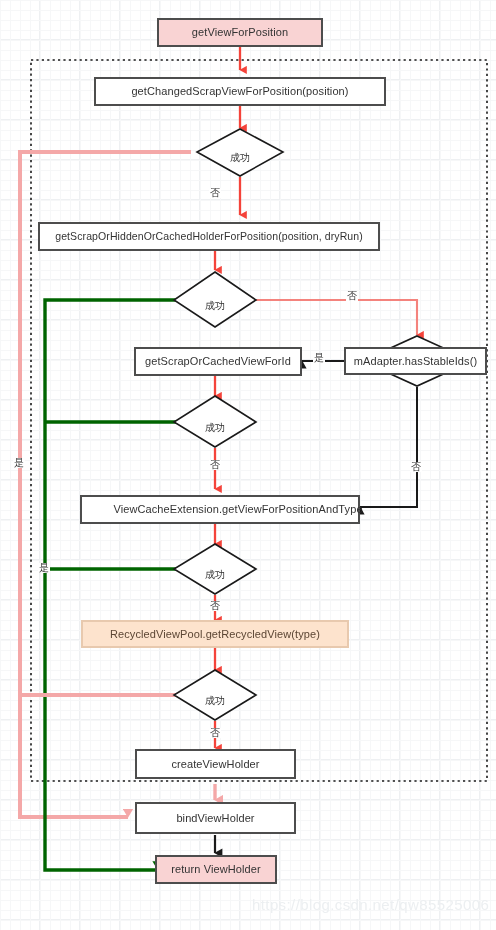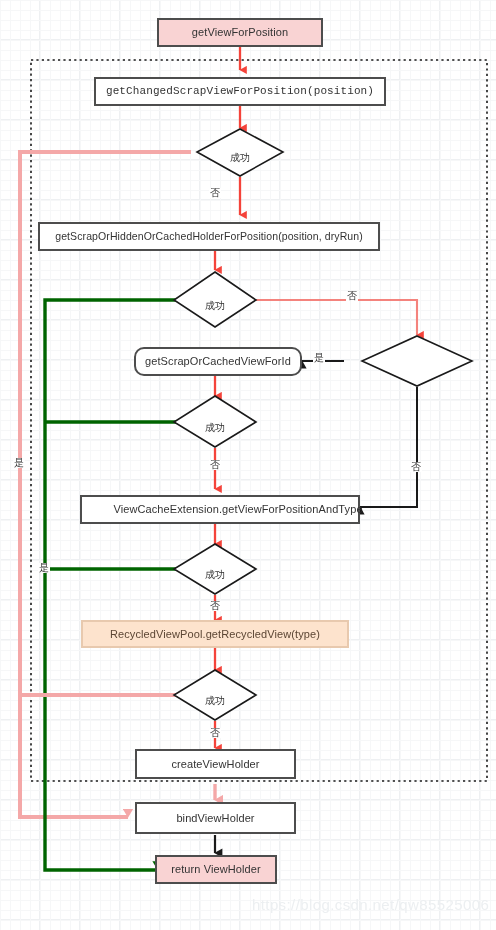--- a/index.html
+++ b/index.html
@@ -156,30 +156,33 @@
       <polygon points="215,544 256,569 215,594 174,569"></polygon>
       <polygon points="215,670 256,695 215,720 174,695"></polygon>
       <polygon points="417,336 472,361 417,386 362,361"></polygon>
     </g>
   </svg>
 
   <div class="node pink" style="left:157px; top:18px; width:166px; height:29px;">
     <span>getViewForPosition</span>
   </div>
 
-  <div class="node" style="left:94px; top:77px; width:292px; height:29px;font-family:Liberation Mono, monospace;">
+  <div class="node" style="left:94px; top:77px; width:292px; height:29px;">
     <span>getChangedScrapViewForPosition(position)</span>
   </div>
 
   <div class="node small" style="left:38px; top:222px; width:342px; height:29px;justify-content:center;">
     <span>getScrapOrHiddenOrCachedHolderForPosition(position, dryRun)</span>
   </div>
 
-
-  <div class="node" style="left:134px; top:347px; width:168px; height:29px;border-radius:10px;">
+  <div class="node" style="left:344px; top:347px; width:143px; height:28px;">
+    <span>mAdapter.hasStableIds()</span>
+  </div>
+
+  <div class="node" style="left:134px; top:347px; width:168px; height:29px;">
     <span>getScrapOrCachedViewForId</span>
   </div>
 
   <div class="node" style="left:80px; top:495px; width:280px; height:29px;padding-left:36px;">
     <span>ViewCacheExtension.getViewForPositionAndType</span>
   </div>
 
   <div class="node peach" style="left:81px; top:620px; width:268px; height:28px;text-align:center;">
     <span>RecycledViewPool.getRecycledView(type)</span>
   </div>

